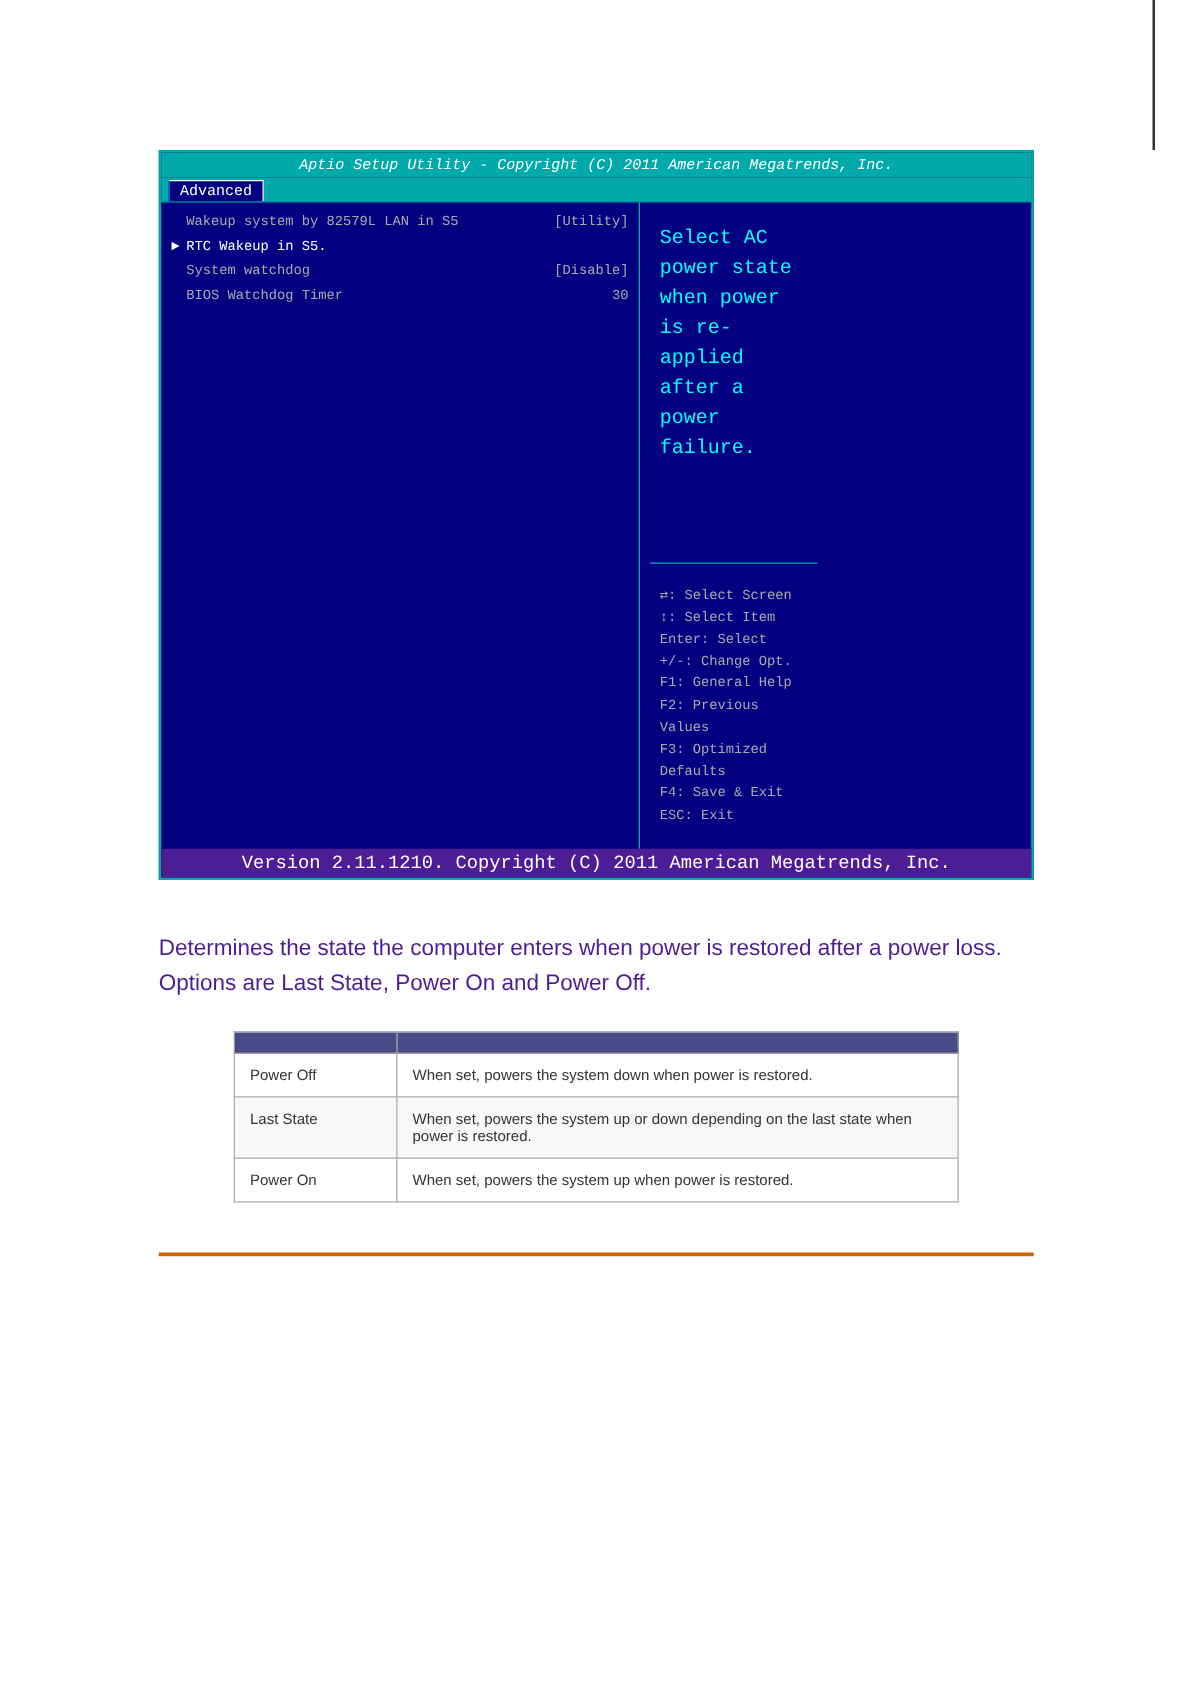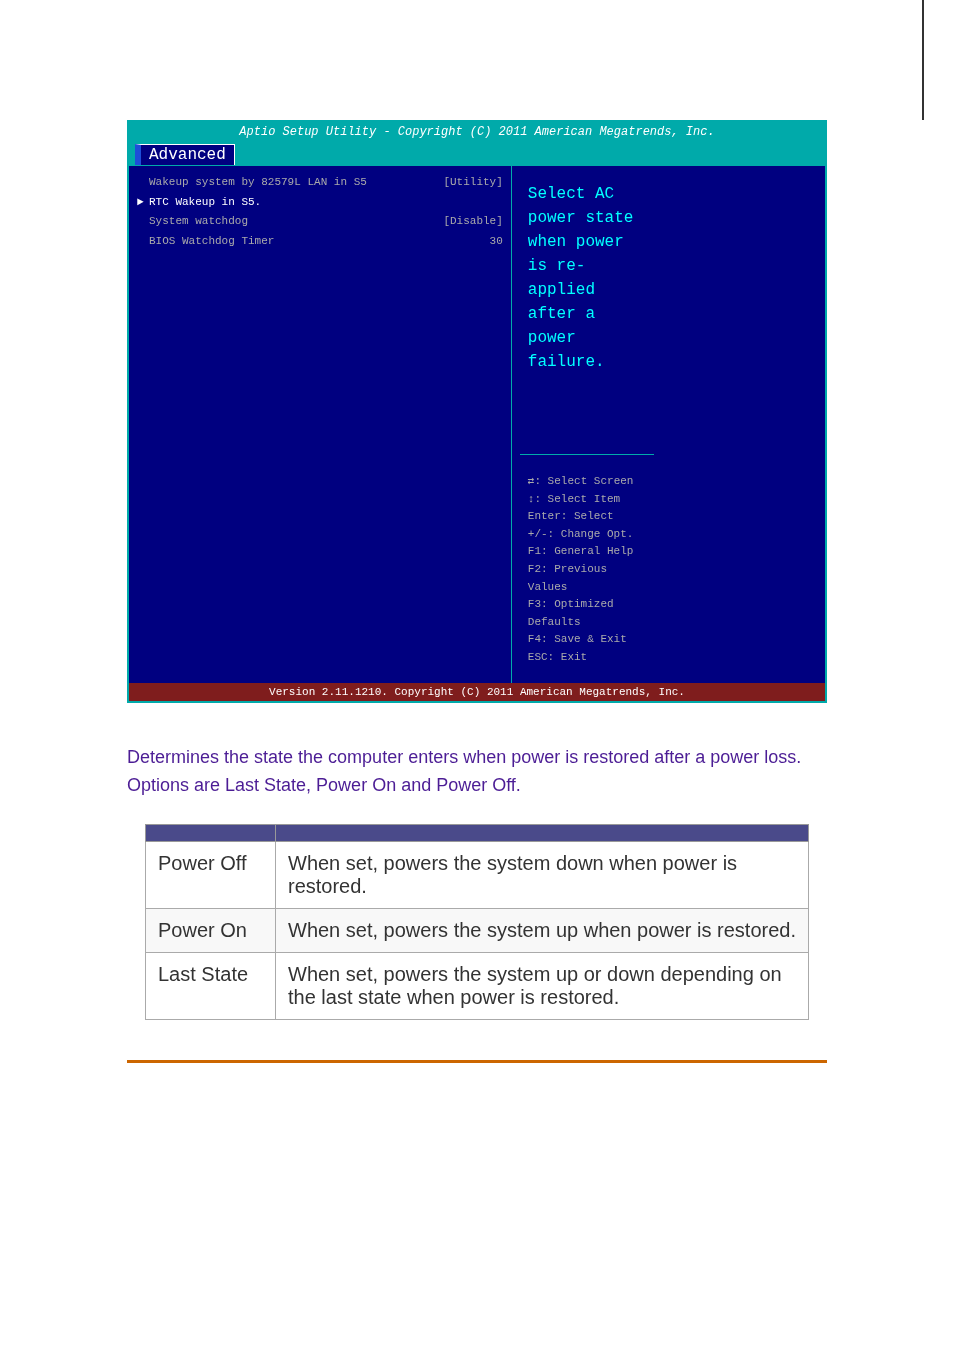--- a/index.html
+++ b/index.html
@@ -49,24 +49,24 @@
     .bios-tab-row {
       background: #00aaaa;
       padding: 2px 6px 0;
       display: flex;
     }
 
     .bios-tab {
       background: #000080;
       color: #ffffff;
       padding: 1px 8px;
-      font-size: 16px;
+      font-size: 12px;
       font-family: 'Courier New', Courier, monospace;
       border-top: 1px solid #ffffff;
-      border-left: 6px solid #1d4ed8;
+      border-left: 1px solid #1d4ed8;
       border-right: 1px solid #ffffff;
     }
 
     .bios-body {
       display: flex;
       border-top: 1px solid #00aaaa;
     }
 
     .bios-left {
       width: 55%;
@@ -100,43 +100,43 @@
       font-size: 11px;
       line-height: 1.6;
       margin-top: 8px;
     }
 
     .bios-right .help-text div {
       color: #aaaaaa;
     }
 
     .bios-footer {
-      background: #7f1d1d;
+      background: #4c1d95;
       color: #ffffff;
       text-align: center;
       padding: 3px 6px;
-      font-size: 11px;
+      font-size: 15px;
       font-family: 'Courier New', Courier, monospace;
     }
 
     
     .description-text {
       margin: 40px auto 0;
       width: 700px;
       font-size: 18px;
       color: #4c1d95;
       line-height: 1.6;
     }
 
     
     .options-table {
       margin: 24px auto 0;
-      width: 664px;
+      width: 580px;
       border-collapse: collapse;
-      font-size: 20px;
+      font-size: 12px;
     }
 
     .options-table th {
       background: #4a4a8a;
       color: #ffffff;
       padding: 8px 12px;
       text-align: left;
       font-weight: normal;
       border: 1px solid #999;
     }
@@ -261,23 +261,23 @@
       <th></th>
       <th></th>
     </tr>
   </thead>
   <tbody>
     <tr>
       <td class="col-option">Power Off</td>
       <td>When set, powers the system down when power is restored.</td>
     </tr>
     <tr>
+      <td class="col-option">Last State</td>
+      <td>When set, powers the system up or down depending on the last state when power is restored.</td>
+    </tr>
+    <tr>
       <td class="col-option">Power On</td>
       <td>When set, powers the system up when power is restored.</td>
     </tr>
-    <tr>
-      <td class="col-option">Last State</td>
-      <td>When set, powers the system up or down depending on the last state when power is restored.</td>
-    </tr>
   </tbody>
 </table>
 
 <div class="bottom-rule"></div>
 
 </body></html>

